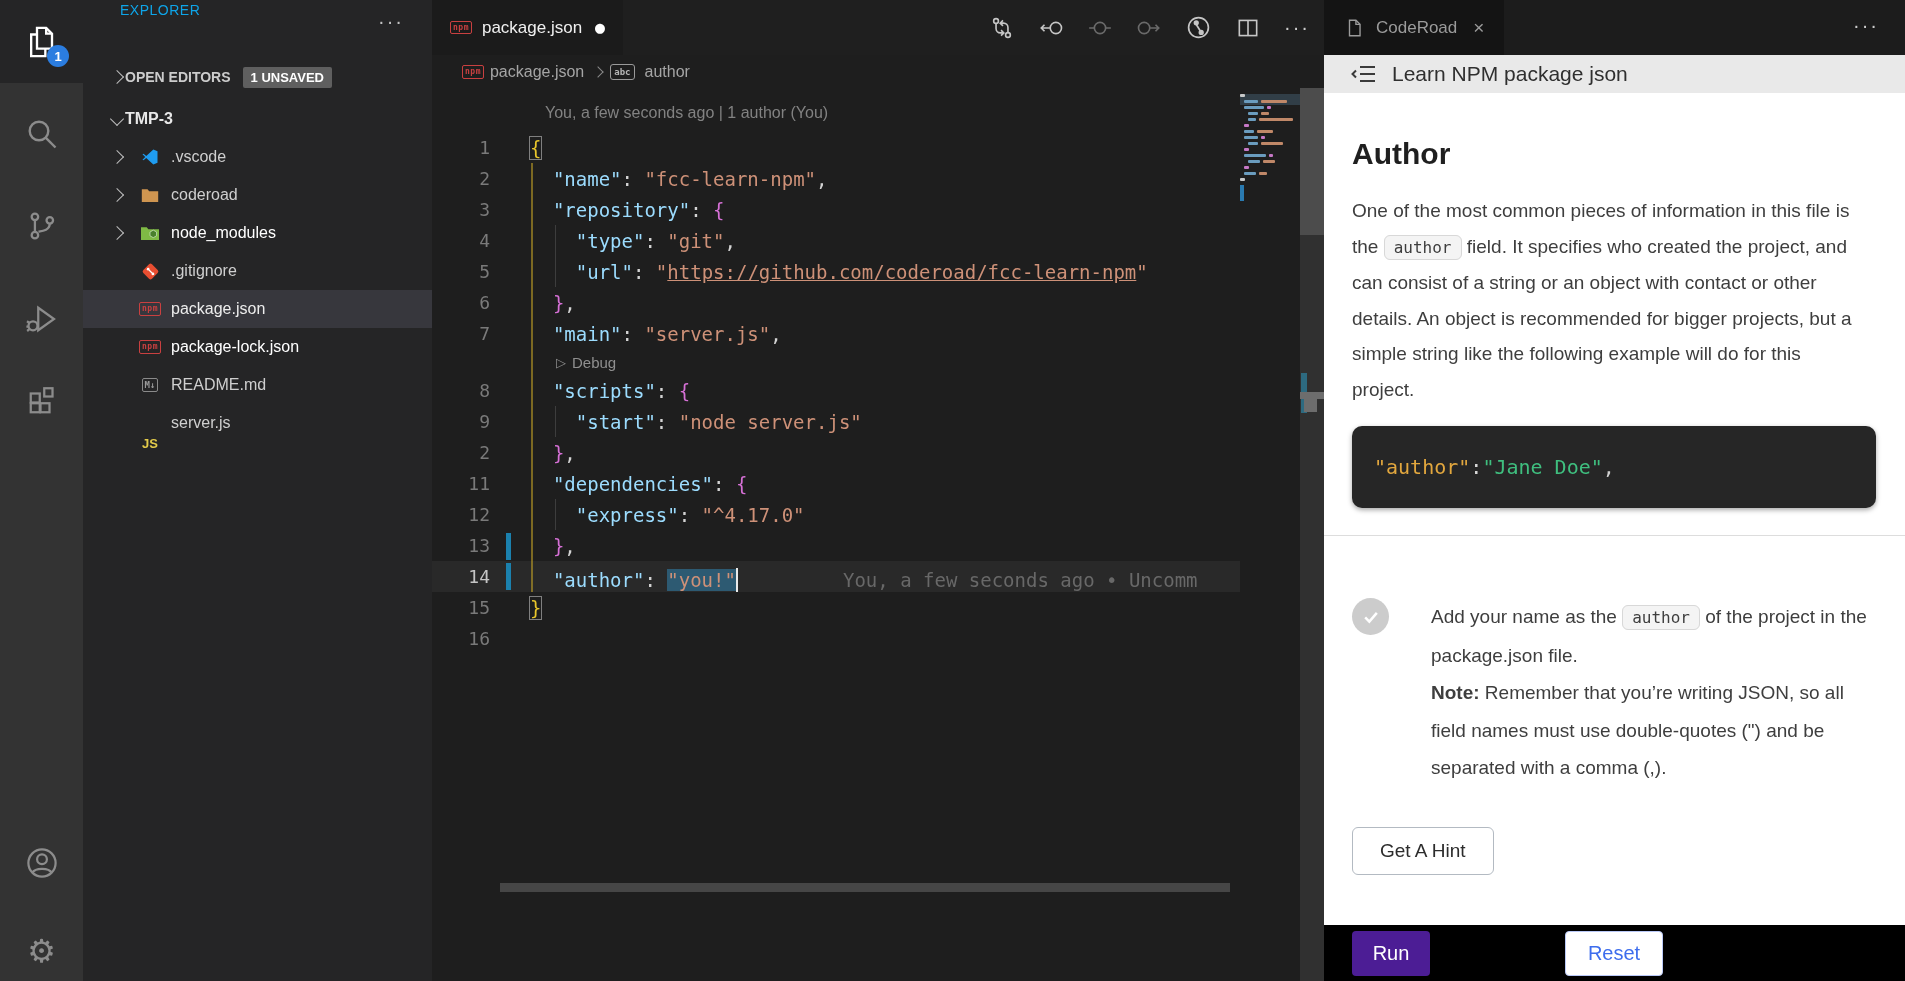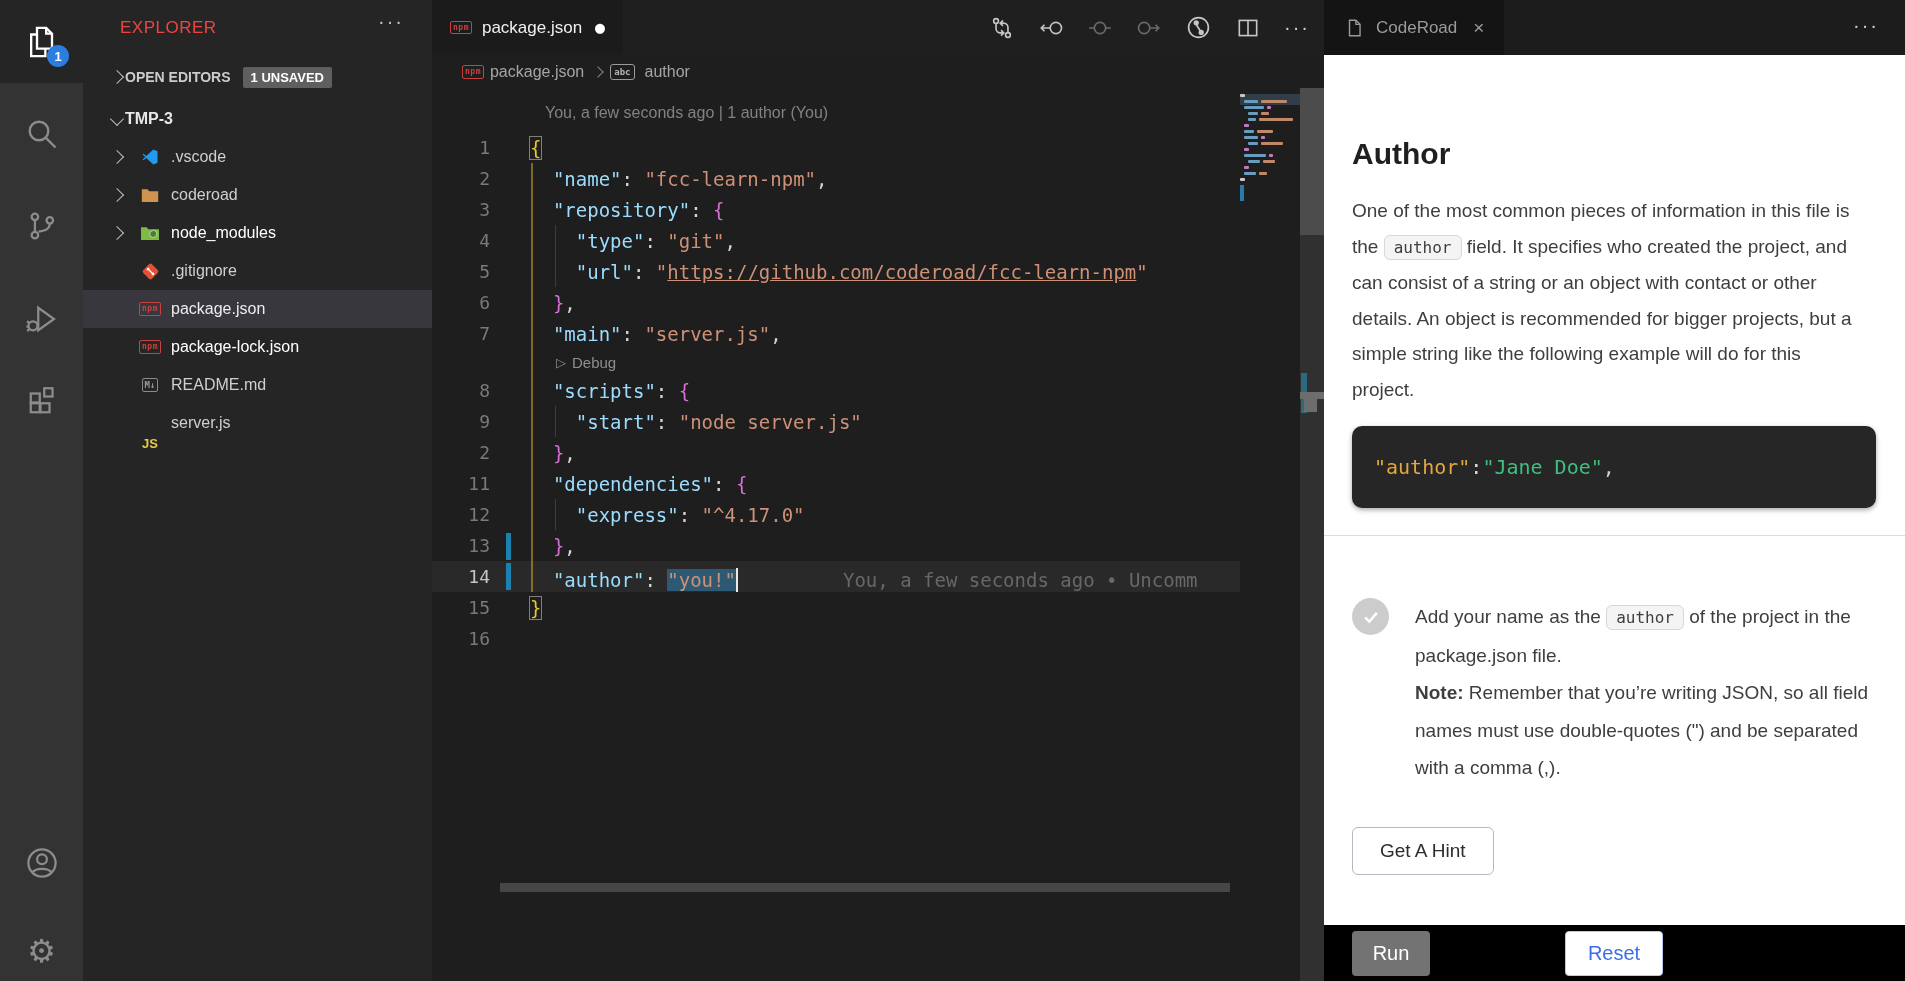--- a/index.html
+++ b/index.html
@@ -11,21 +11,21 @@
   .activitybar{position:absolute;left:0;top:0;width:83px;height:100%;background:#333333;}
   .ab-item{position:absolute;left:0;width:83px;height:83px;display:flex;align-items:center;justify-content:center;cursor:pointer;}
   .ab-item.active{background:#252526;}
   .ab-indicator{position:absolute;left:0;top:12px;width:3px;height:66px;background:#ffffff;}
   .ab-badge{position:absolute;right:14px;bottom:16px;min-width:22px;height:22px;border-radius:50%;
             background:#2b7de0;color:#fff;font-size:13px;font-weight:bold;display:flex;align-items:center;justify-content:center;}
   .gear-glyph{font-size:32px;color:#8c8c8c;line-height:1;font-family:"DejaVu Sans",sans-serif;}
 
   
   .sidebar{position:absolute;left:83px;top:0;width:349px;height:100%;background:#252526;color:#cccccc;}
-  .sb-title{position:absolute;left:37px;top:18px;font-size:17px;letter-spacing:.5px;color:#ef4444;}
+  .sb-title{position:absolute;left:37px;top:2px;font-size:14px;letter-spacing:.5px;color:#0ea5e9;}
   .sb-more{position:absolute;right:28px;top:10px;font-size:20px;color:#c2c2c2;letter-spacing:2px;cursor:pointer;}
   .sb-row{position:absolute;left:0;width:349px;display:flex;align-items:center;}
   .open-editors{top:60px;height:34px;}
   .oe-label{font-size:14px;font-weight:bold;color:#cccccc;margin-left:8px;}
   .oe-badge{margin-left:12px;background:#5f5f5f;color:#ffffff;font-size:13px;font-weight:bold;padding:3px 8px;border-radius:2px;}
   .root-row{top:100px;height:38px;font-weight:bold;font-size:16px;color:#e8e8e8;}
   .chev{width:9px;height:9px;border-right:1.6px solid #bdbdbd;border-bottom:1.6px solid #bdbdbd;display:inline-block;flex:none;}
   .chev.right{transform:rotate(-45deg);}
   .chev.down{transform:rotate(45deg);}
   #file-list{position:absolute;left:0;top:138px;width:349px;}
@@ -103,27 +103,27 @@
   .cr-content{position:absolute;left:0;top:93px;width:581px;height:832px;box-sizing:border-box;padding:0 28px;overflow:hidden;}
   .cr-h1{margin:44px 0 0 0;font-size:30px;font-weight:bold;color:#1f1f1f;}
   .cr-p{margin-top:22px;font-size:19px;line-height:35.5px;color:#3e3e3e;width:510px;}
   .chip{font-family:"DejaVu Sans Mono",monospace;font-size:16px;background:#f4f4f4;border:1px solid #d8d8d8;
         border-radius:6px;padding:2px 9px;white-space:nowrap;}
   .codeblock{margin-top:14px;width:524px;height:82px;background:#262626;border-radius:10px;
              box-shadow:0 2px 5px rgba(0,0,0,.35);display:flex;align-items:center;padding-left:22px;box-sizing:border-box;
              font-family:"DejaVu Sans Mono",monospace;font-size:20px;}
   .cb-key{color:#e2a73e}.cb-p{color:#d8d8d8}.cb-val{color:#3fbf7f}.cb-comma{color:#cfcfcf}
   .cr-divider{margin:27px 0 0 -28px;width:581px;height:1px;background:#dddddd;}
-  .task{margin-top:62px;display:flex;gap:26px;}
+  .task{margin-top:62px;display:flex;gap:42px;}
   .task-check{flex:none;width:37px;height:37px;border-radius:50%;background:#cccccc;display:flex;align-items:center;justify-content:center;}
   .task-text{font-size:19px;line-height:37.5px;color:#3e3e3e;width:470px;}
   .hint-btn{margin-top:40px;display:inline-block;padding:12px 27px;border:1px solid #b3bac2;border-radius:6px;
             background:#fff;font-size:19px;color:#2c2c2c;cursor:pointer;font-family:"Liberation Sans",sans-serif;}
   .cr-footer{position:absolute;left:0;bottom:0;width:581px;height:56px;background:#000000;display:flex;align-items:center;}
-  .run-btn{margin-left:28px;width:78px;height:45px;background:#737373;border:none;border-radius:4px;color:#ffffff;
+  .run-btn{margin-left:28px;width:78px;height:45px;background:#4c1d95;border:none;border-radius:4px;color:#ffffff;
            font-size:20px;cursor:pointer;font-family:"Liberation Sans",sans-serif;}
   .reset-btn{margin-left:135px;width:98px;height:45px;background:#ffffff;border:1.5px solid #b9c8f7;border-radius:4px;
              color:#3d6ded;font-size:20px;cursor:pointer;font-family:"Liberation Sans",sans-serif;}
 </style>
 </head>
 <body>
 
 <div class="app">
 
   <aside class="activitybar">
@@ -489,20 +489,29 @@
             <path d="M6 3.5 h7 L17.5 8 v12.5 H6 Z"></path>
               <path d="M13 3.5 V8 h4.5"></path>
           </svg>
         </span>
         <span class="cr-tab-label">CodeRoad</span>
         <span class="cr-tab-close">×</span>
       </div>
       <div class="cr-more">···</div>
     </div>
 
+    <div class="cr-header">
+      <span>
+        <svg width="28" height="24" viewBox="0 0 28 24" fill="none" stroke="#3a3a3a" stroke-width="2.2">
+          <path d="M10 5 h15 M10 12 h15 M10 19 h15"></path>
+            <path d="M6 8.5 L2.5 12 L6 15.5" stroke-width="2"></path>
+        </svg>
+      </span>
+      <span class="cr-title">Learn NPM package json</span>
+    </div>
 
     <div class="cr-content">
       <h1 class="cr-h1">Author</h1>
       <p class="cr-p"><span>One of the most common pieces of information in this file is the </span><span class="chip">author</span><span> field. It specifies who created the project, and can consist of a string or an object with contact or other details. An object is recommended for bigger projects, but a simple string like the following example will do for this project.</span></p>
 
       <div class="codeblock">
         <span class="cb-key">"author"</span>
           <span class="cb-p">: </span>
           <span class="cb-val">"Jane Doe"</span>
           <span class="cb-comma">,</span>

